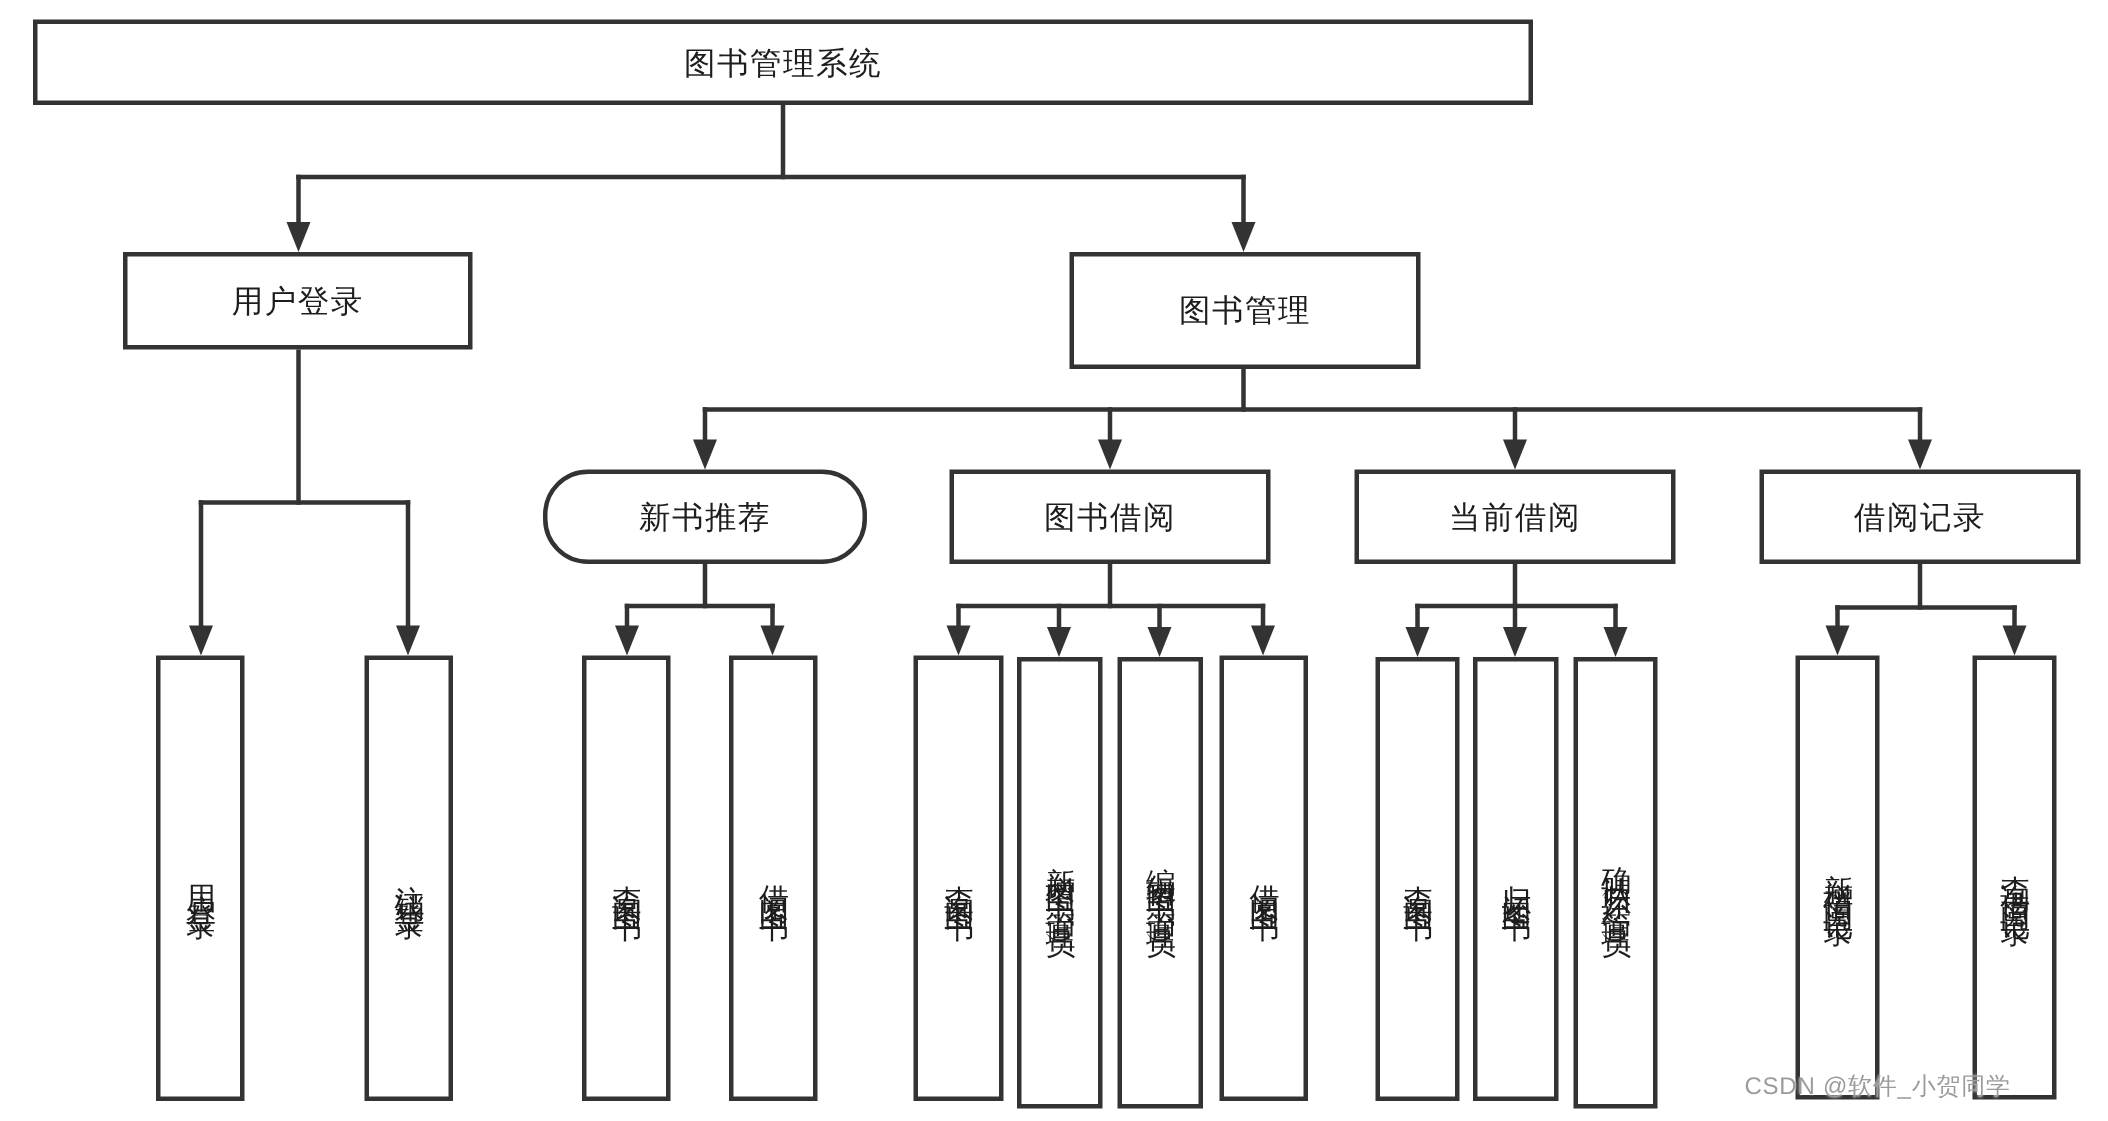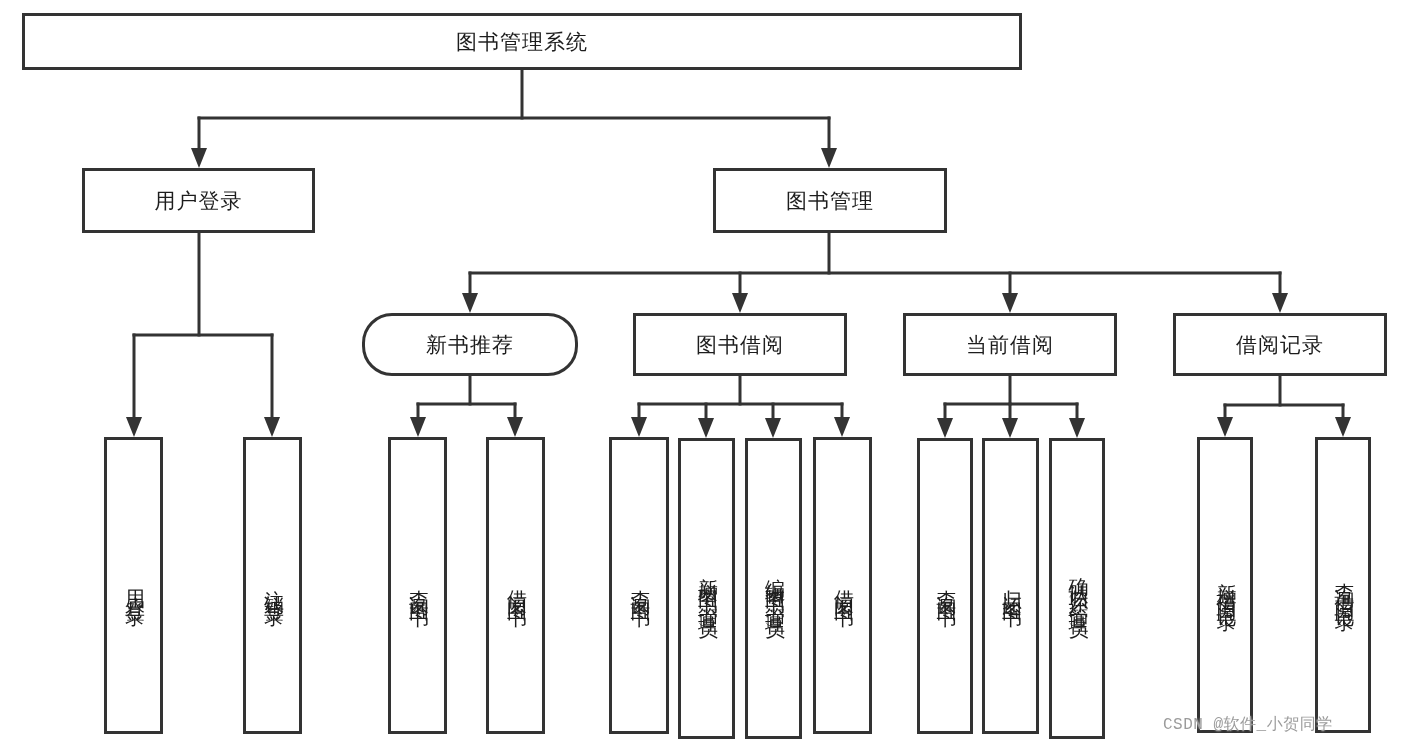--- a/index.html
+++ b/index.html
@@ -49,21 +49,21 @@
     color: #9b9b9b;
     font-size: 16px;
     letter-spacing: 0.5px;
     white-space: nowrap;
     text-shadow: 0 0 2px #ffffff;
   }
 </style>
 </head>
 <body>
 
-<div id="canvas" style="background: rgb(255, 255, 255); font-family: Liberation Mono, monospace;">
+<div id="canvas" style="background: rgb(255, 255, 255);">
     <svg width="1405" height="747" class="connectors">
       <g>
         <line x1="522" y1="70" x2="522" y2="118" stroke="#333333" stroke-width="3" stroke-linecap="square"></line>
         <line x1="199" y1="118" x2="829" y2="118" stroke="#333333" stroke-width="3" stroke-linecap="square"></line>
         <line x1="199" y1="118" x2="199" y2="152" stroke="#333333" stroke-width="3" stroke-linecap="square"></line>
         <polygon points="191,148 207,148 199,168" fill="#333333"></polygon>
         <line x1="829" y1="118" x2="829" y2="152" stroke="#333333" stroke-width="3" stroke-linecap="square"></line>
         <polygon points="821,148 837,148 829,168" fill="#333333"></polygon>
       </g>
       <g>
@@ -124,21 +124,21 @@
         <line x1="1343" y1="405" x2="1343" y2="421" stroke="#333333" stroke-width="3" stroke-linecap="square"></line>
         <polygon points="1335,417 1351,417 1343,437" fill="#333333"></polygon>
       </g>
     </svg>
     <div class="node" style="left: 22px; top: 13px; width: 1000px; height: 57px; border-color: rgb(51, 51, 51);">
       <span class="label" style="color: rgb(29, 29, 29);">图书管理系统</span>
     </div>
     <div class="node" style="left: 82px; top: 168px; width: 233px; height: 65px; border-color: rgb(51, 51, 51);">
       <span class="label" style="color: rgb(29, 29, 29);">用户登录</span>
     </div>
-    <div class="node" style="left: 713px; top: 168px; width: 234px; height: 65px; border-color: rgb(51, 51, 51);">
+    <div class="node" style="left: 713px; top: 168px; width: 234px; height: 78px; border-color: rgb(51, 51, 51);">
       <span class="label" style="color: rgb(29, 29, 29);">图书管理</span>
     </div>
     <div class="node" style="left: 362px; top: 313px; width: 216px; height: 63px; border-color: rgb(51, 51, 51); border-radius: 30px;">
       <span class="label" style="color: rgb(29, 29, 29);">新书推荐</span>
     </div>
     <div class="node" style="left: 633px; top: 313px; width: 214px; height: 63px; border-color: rgb(51, 51, 51);">
       <span class="label" style="color: rgb(29, 29, 29);">图书借阅</span>
     </div>
     <div class="node" style="left: 903px; top: 313px; width: 214px; height: 63px; border-color: rgb(51, 51, 51);">
       <span class="label" style="color: rgb(29, 29, 29);">当前借阅</span>

